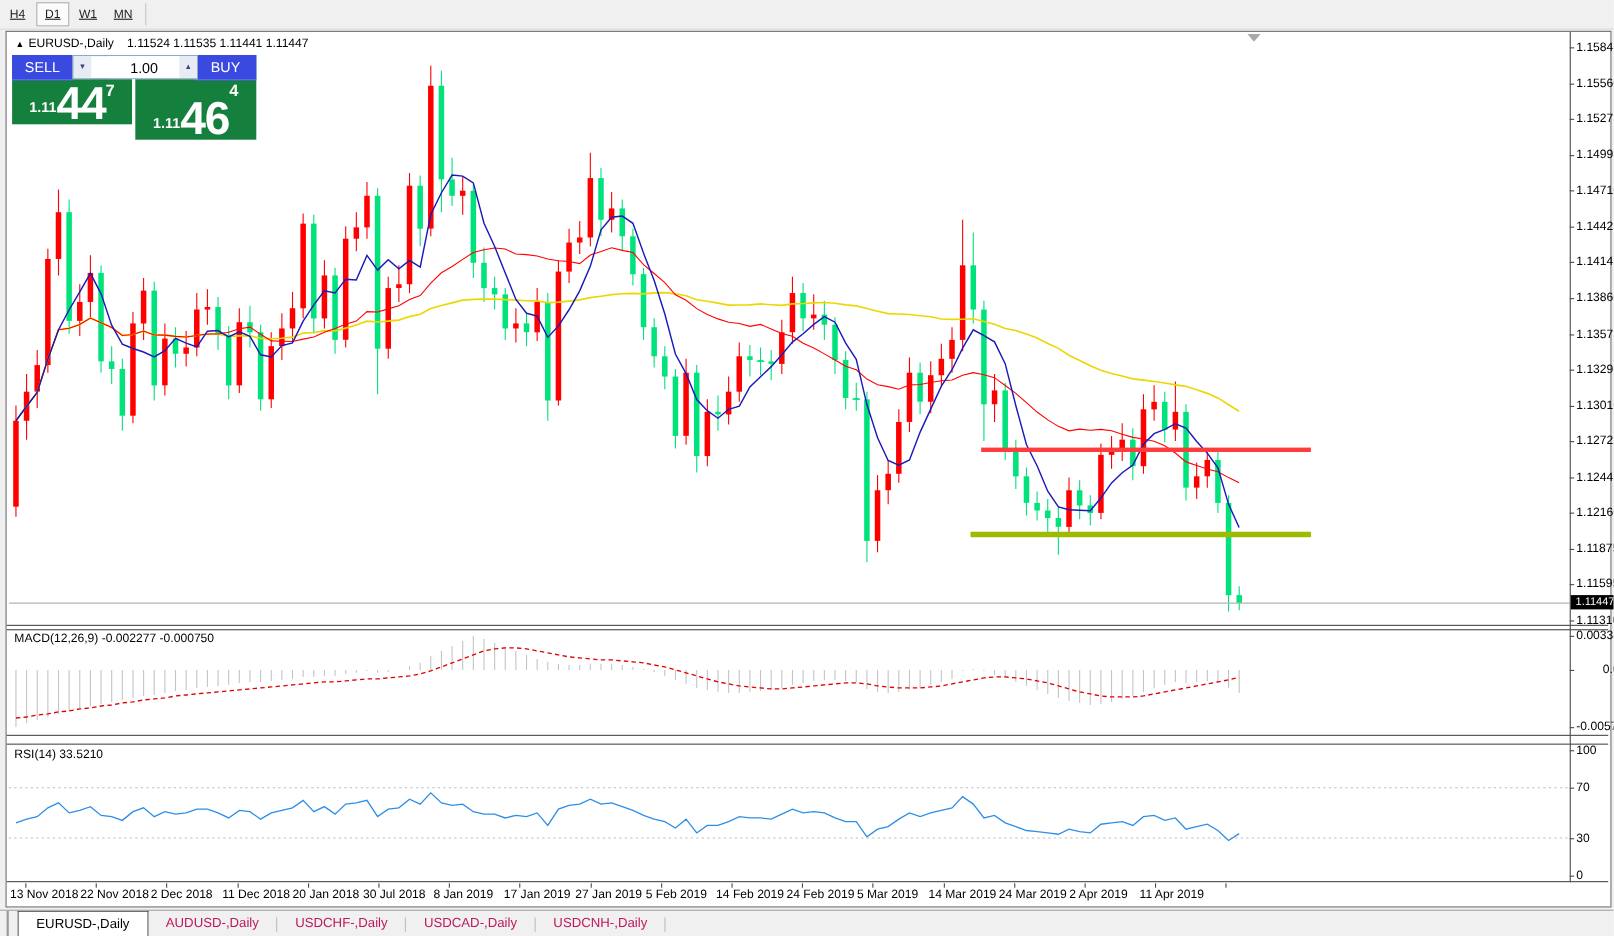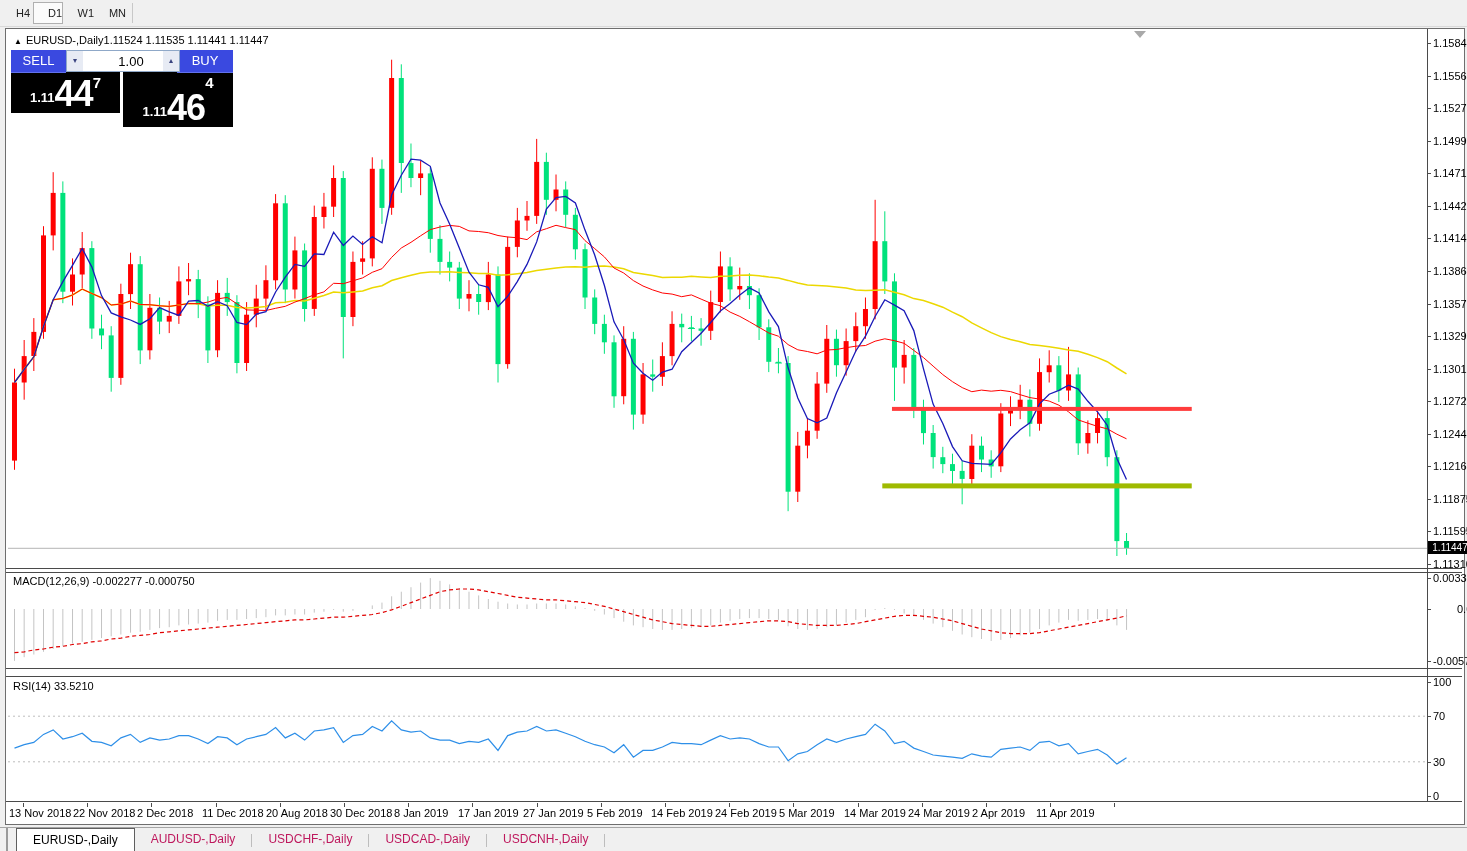--- a/index.html
+++ b/index.html
@@ -1,55 +1,55 @@
 <!DOCTYPE html>
 <html><head>
 <meta charset="utf-8">
 <style>
   html,body{margin:0;padding:0;background:#f0f0f0;font-family:"Liberation Sans",sans-serif;}
   #app{position:relative;width:1467px;height:851px;background:#f0f0f0;overflow:hidden;}
 
   
   #toolbar{position:absolute;left:0;top:0;width:1467px;height:26px;background:#f0f0f0;border-bottom:1px solid #d9d9d9;}
-  .tfbtn{position:relative;float:left;margin:2px 1px;width:28px;height:20px;line-height:20px;text-align:right;
-         font-size:11px;color:#222;border:1px solid transparent;cursor:default;}
+  .tfbtn{position:relative;float:left;margin:2px 1px;width:28px;height:20px;line-height:20px;text-align:center;
+         font-size:11px;color:#222;border:1px solid transparent;cursor:default;text-decoration:underline;}
   .tfbtn.active{background:#fbfbfb;border:1px solid #b0b0b0;}
   #toolbar .sep{float:left;width:1px;height:20px;margin:3px 4px;background:#c8c8c8;}
 
   
   #frame{position:absolute;left:5px;top:28px;width:1458px;height:795px;background:#ffffff;border:1px solid #6e6e6e;}
   .hline{position:absolute;left:0;width:1456px;height:1px;background:#4a4a4a;}
   #axis-vline{position:absolute;left:1421px;top:0;width:1px;height:773px;background:#4a4a4a;}
 
   #chart-svg{position:absolute;left:0;top:0;}
 
   #symbol-header{position:absolute;left:8px;top:5px;font-size:11px;color:#000;white-space:nowrap;}
   #symbol-header .arr{font-size:8px;margin-right:4px;}
-  #symbol-header .vals{margin-left:0;}
+  #symbol-header .vals{margin-left:12px;}
 
   #autoscroll{position:absolute;left:1128px;top:2px;width:0;height:0;
               border-left:6px solid transparent;border-right:6px solid transparent;border-top:7px solid #a9a9a9;}
 
   
   #trade{position:absolute;left:5px;top:21px;width:222px;height:63px;}
-  .blueblk{position:absolute;background:#000000;}
+  .blueblk{position:absolute;background:#15803d;}
   #sell-blk{left:0;top:0;width:109px;height:63px;}
   #buy-blk{left:112px;top:0;width:110px;height:77px;}
   .lbl-btn{position:absolute;top:0;height:22px;line-height:22px;color:#fff;font-size:13px;text-align:center;
            background:#3a49e0;border-bottom:1px solid #6272ec;cursor:pointer;}
   #sell-btn{left:0;width:55px;}
   #buy-btn{right:0;width:56px;}
   #vol-group{position:absolute;left:55px;top:0;width:114px;height:22px;background:#fff;border:1px solid #8fa8c8;
              box-sizing:border-box;display:flex;}
   .spin{width:16px;height:20px;background:#e7ebf4;border:0;font-size:8px;color:#39437f;text-align:center;line-height:20px;cursor:pointer;}
   #vol-field{flex:1;border:0;font-size:13px;color:#000;text-align:center;font-family:"Liberation Sans",sans-serif;width:60px;margin-left:16px;}
   .price-big{position:absolute;top:22px;left:0;right:0;bottom:0;color:#fff;display:flex;align-items:flex-end;justify-content:center;
              padding-bottom:4px;cursor:pointer;}
   .price-big .small{font-size:13px;font-weight:bold;margin-bottom:4px;}
-  .price-big .big{font-size:36px;font-weight:bold;line-height:30px;letter-spacing:-1px;}
+  .price-big .big{font-size:42px;font-weight:bold;line-height:30px;letter-spacing:-1px;}
   .price-big .sup{font-size:15px;font-weight:bold;align-self:flex-start;margin-top:2px;}
 
   
   .axis-label{position:absolute;font-size:11px;color:#000;white-space:nowrap;}
   .tickdash{position:absolute;width:4px;height:1px;background:#4a4a4a;}
   .xtick{position:absolute;width:1px;height:4px;background:#4a4a4a;}
   #cur-badge{position:absolute;left:1422px;width:44px;height:13px;background:#000;color:#fff;
              font-size:10px;line-height:13px;text-align:center;}
   .ind-label{position:absolute;font-size:11px;color:#000;white-space:nowrap;}
 
@@ -540,23 +540,23 @@
         <div class="axis-label" style="left: 1427px; top: 761px;">0</div>
         <div class="xtick" style="left: 17px; top: 774px;"></div>
         <div class="axis-label" style="left: 3px; top: 778px;">13 Nov 2018</div>
         <div class="xtick" style="left: 81px; top: 774px;"></div>
         <div class="axis-label" style="left: 67px; top: 778px;">22 Nov 2018</div>
         <div class="xtick" style="left: 145px; top: 774px;"></div>
         <div class="axis-label" style="left: 131px; top: 778px;">2 Dec 2018</div>
         <div class="xtick" style="left: 210px; top: 774px;"></div>
         <div class="axis-label" style="left: 196px; top: 778px;">11 Dec 2018</div>
         <div class="xtick" style="left: 274px; top: 774px;"></div>
-        <div class="axis-label" style="left: 260px; top: 778px;">20 Aug 2018</div>
+        <div class="axis-label" style="left: 260px; top: 778px;">20 Jan 2018</div>
         <div class="xtick" style="left: 338px; top: 774px;"></div>
-        <div class="axis-label" style="left: 324px; top: 778px;">30 Dec 2018</div>
+        <div class="axis-label" style="left: 324px; top: 778px;">30 Jul 2018</div>
         <div class="xtick" style="left: 402px; top: 774px;"></div>
         <div class="axis-label" style="left: 388px; top: 778px;">8 Jan 2019</div>
         <div class="xtick" style="left: 466px; top: 774px;"></div>
         <div class="axis-label" style="left: 452px; top: 778px;">17 Jan 2019</div>
         <div class="xtick" style="left: 531px; top: 774px;"></div>
         <div class="axis-label" style="left: 517px; top: 778px;">27 Jan 2019</div>
         <div class="xtick" style="left: 595px; top: 774px;"></div>
         <div class="axis-label" style="left: 581px; top: 778px;">5 Feb 2019</div>
         <div class="xtick" style="left: 659px; top: 774px;"></div>
         <div class="axis-label" style="left: 645px; top: 778px;">14 Feb 2019</div>

